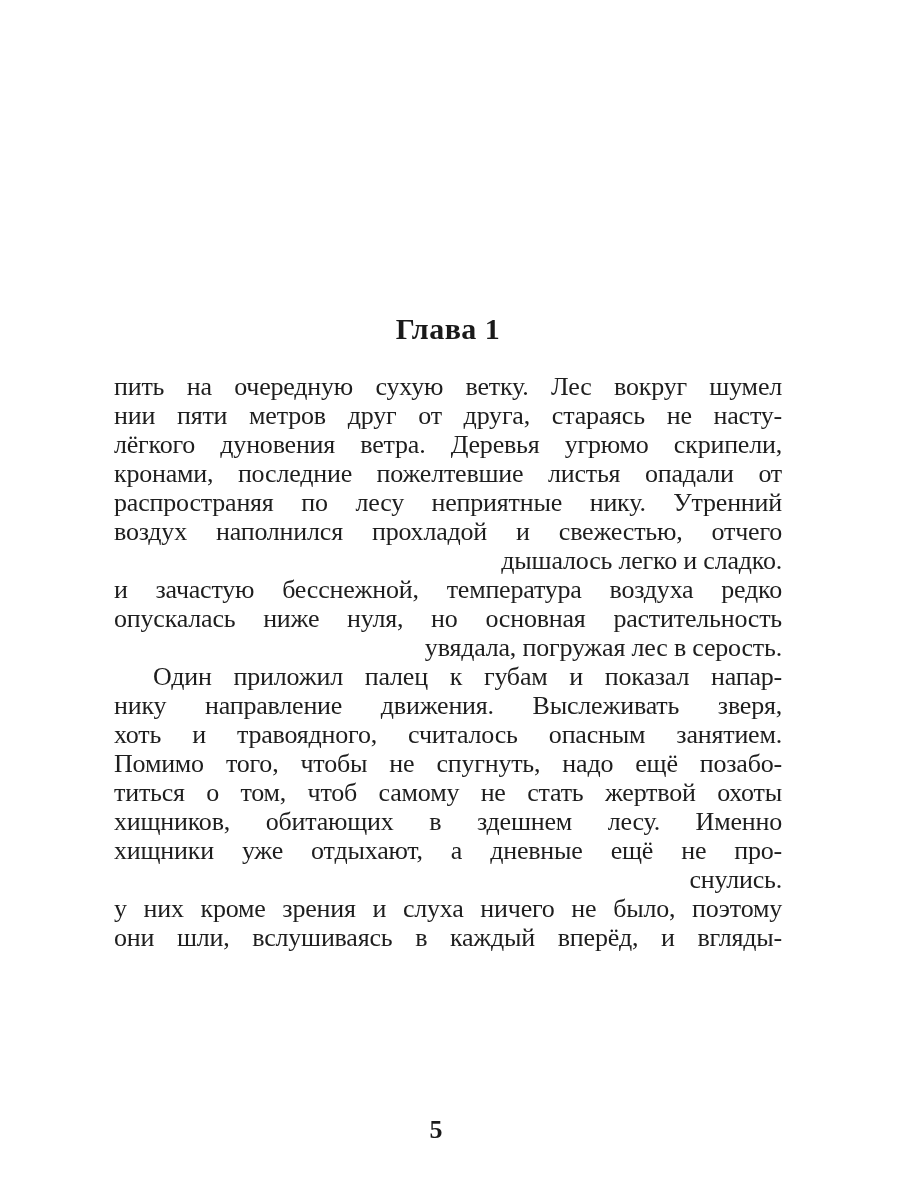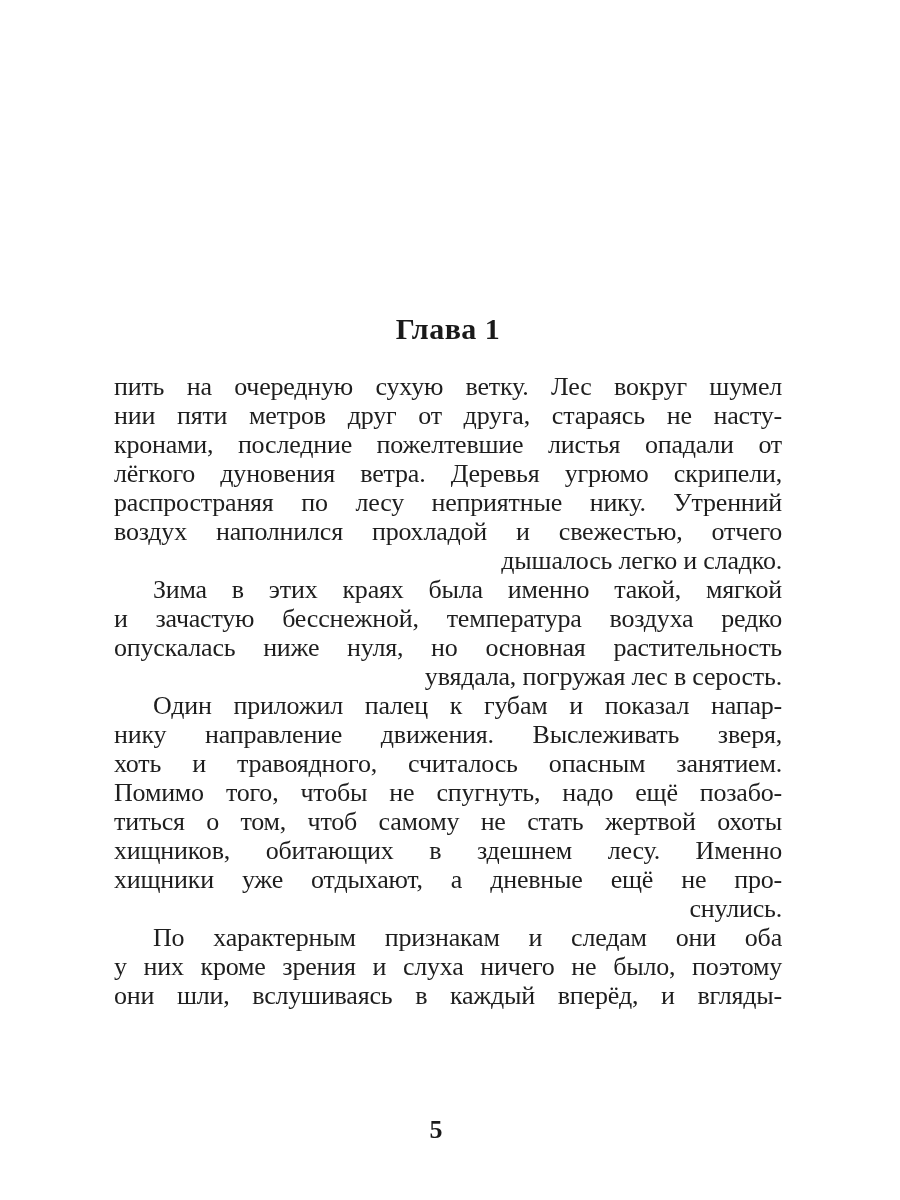--- a/index.html
+++ b/index.html
@@ -74,36 +74,34 @@
 </style>
 </head>
 <body>
 
 <div class="book-page">
   <h1 class="chapter-title">Глава 1</h1>
 
   <div class="text-block" id="text-block">
       <div class="line justify">пить на очередную сухую ветку. Лес вокруг шумел</div>
       <div class="line justify">нии пяти метров друг от друга, стараясь не насту-</div>
+      <div class="line justify">лёгкого дуновения ветра. Деревья угрюмо скрипели,</div>
       <div class="line justify">кронами, последние пожелтевшие листья опадали от</div>
-      <div class="line justify">лёгкого дуновения ветра. Деревья угрюмо скрипели,</div>
       <div class="line justify">распространяя по лесу неприятные нику. Утренний</div>
       <div class="line justify">воздух наполнился прохладой и свежестью, отчего</div>
       <div class="line">дышалось легко и сладко.</div>
-      <div class="line indent justify">Зима в этих краях была именно такой, мягкой</div>
       <div class="line justify">и зачастую бесснежной, температура воздуха редко</div>
       <div class="line justify">опускалась ниже нуля, но основная растительность</div>
       <div class="line">увядала, погружая лес в серость.</div>
       <div class="line indent justify">Один приложил палец к губам и показал напар-</div>
       <div class="line justify">нику направление движения. Выслеживать зверя,</div>
       <div class="line justify">хоть и травоядного, считалось опасным занятием.</div>
       <div class="line justify">Помимо того, чтобы не спугнуть, надо ещё позабо-</div>
       <div class="line justify">титься о том, чтоб самому не стать жертвой охоты</div>
       <div class="line justify">хищников, обитающих в здешнем лесу. Именно</div>
       <div class="line justify">хищники уже отдыхают, а дневные ещё не про-</div>
       <div class="line">снулись.</div>
-      <div class="line indent justify">По характерным признакам и следам они оба</div>
       <div class="line justify">у них кроме зрения и слуха ничего не было, поэтому</div>
       <div class="line justify">они шли, вслушиваясь в каждый вперёд, и вгляды-</div>
     </div>
 
   <div class="page-number">5</div>
 </div>
 
 </body></html>

